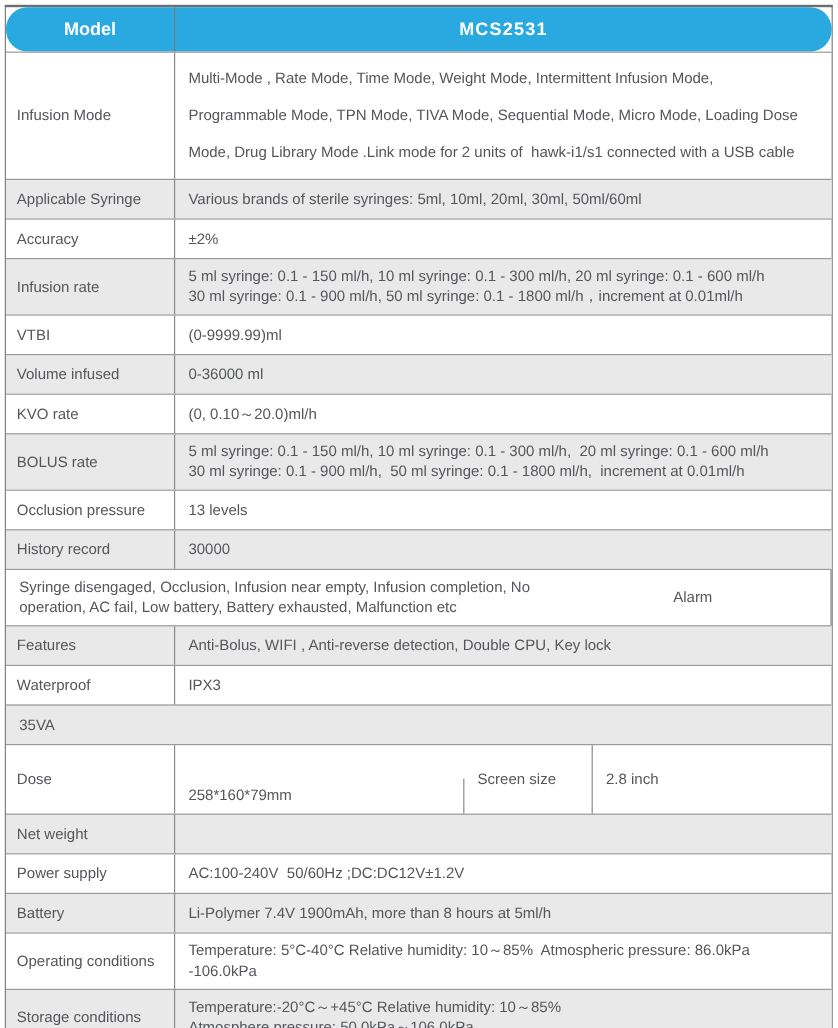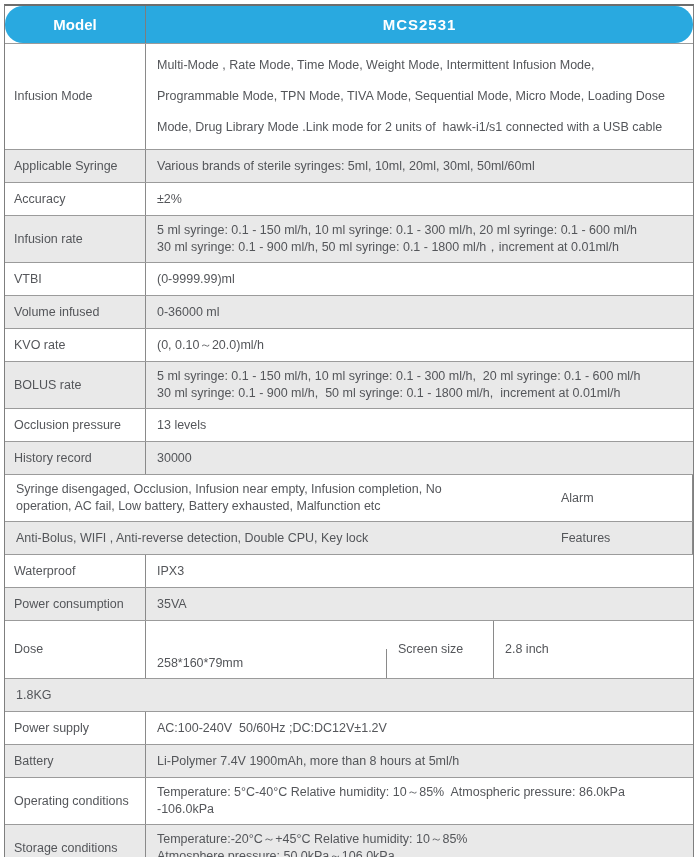--- a/index.html
+++ b/index.html
@@ -136,43 +136,42 @@
     <div class="cell value-cell">30000</div>
   </div>
 
   <div class="trow h-2">
     <div class="cell value-cell">Syringe disengaged, Occlusion, Infusion near empty, Infusion completion, No
 operation, AC fail, Low battery, Battery exhausted, Malfunction etc</div>
     <div class="cell label-cell">Alarm</div>
   </div>
 
   <div class="trow h-1 shaded">
+    <div class="cell label-cell">Features</div>
     <div class="cell value-cell">Anti-Bolus, WIFI , Anti-reverse detection, Double CPU, Key lock</div>
-    <div class="cell label-cell">Features</div>
   </div>
 
   <div class="trow h-1">
     <div class="cell label-cell">Waterproof</div>
     <div class="cell value-cell">IPX3</div>
   </div>
 
   <div class="trow h-1 shaded">
-    <div class="cell label-cell">Power consumption</div>
     <div class="cell value-cell">35VA</div>
   </div>
 
   <div class="trow h-1 split">
     <div class="cell label-cell">Dose</div>
     <div class="cell value-cell value-a">258*160*79mm</div>
     <div class="cell label-b">Screen size</div>
     <div class="cell value-cell value-b">2.8 inch</div>
   </div>
 
   <div class="trow h-1 shaded">
-    <div class="cell value-cell">1.8KG</div>
+    <div class="cell label-cell">Net weight</div>
   </div>
 
   <div class="trow h-1">
     <div class="cell label-cell">Power supply</div>
     <div class="cell value-cell">AC:100-240V  50/60Hz ;DC:DC12V±1.2V</div>
   </div>
 
   <div class="trow h-1 shaded">
     <div class="cell label-cell">Battery</div>
     <div class="cell value-cell">Li-Polymer 7.4V 1900mAh, more than 8 hours at 5ml/h</div>

